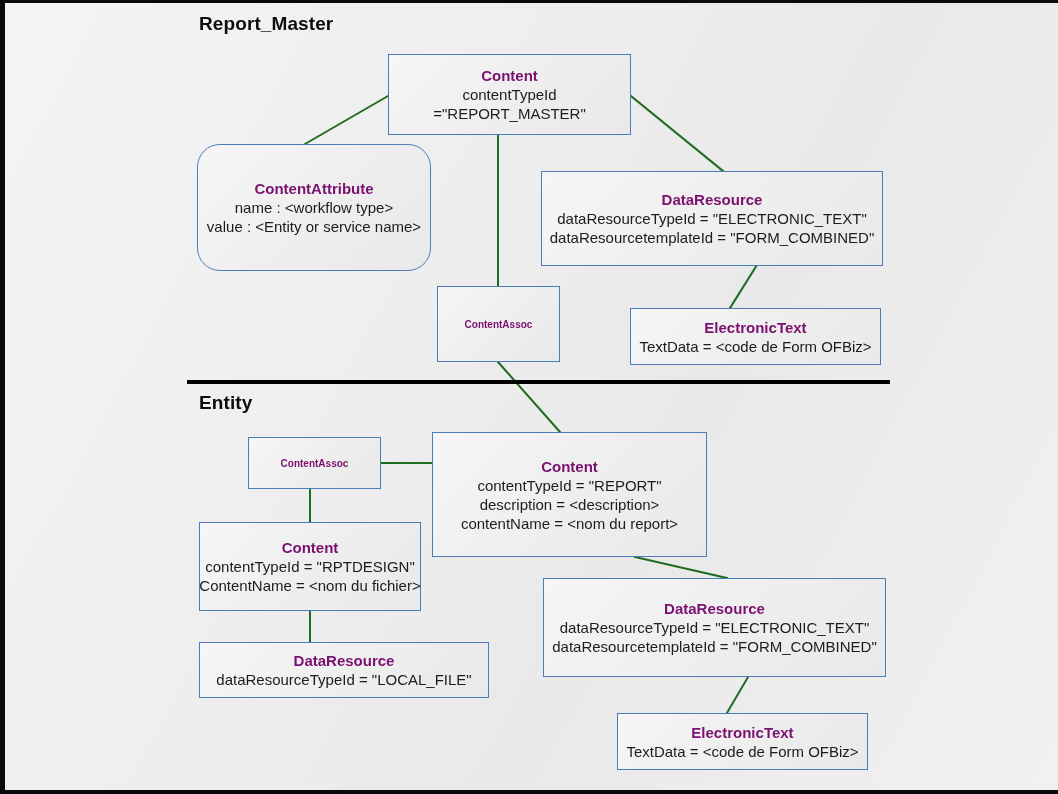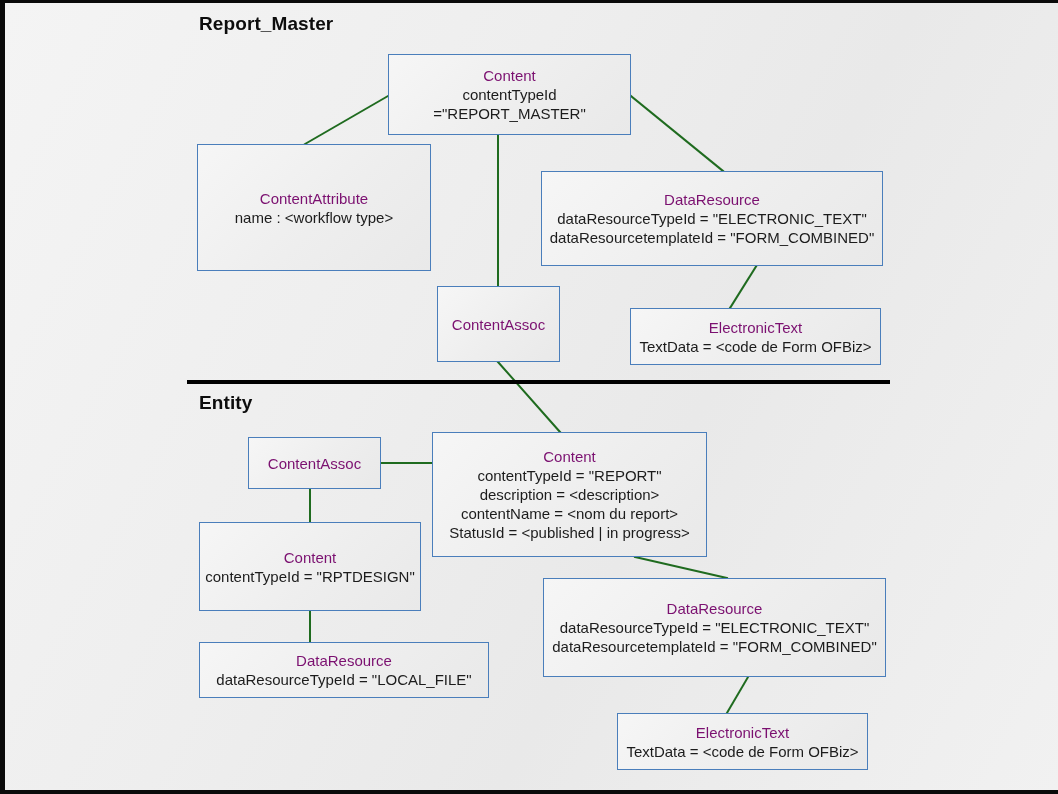--- a/index.html
+++ b/index.html
@@ -73,33 +73,33 @@
     background: linear-gradient(135deg, #f6f6f6 0%, #eeeeee 55%, #e9e9e9 100%);
     display: flex;
     flex-direction: column;
     align-items: center;
     justify-content: center;
     text-align: center;
     padding: 2px 6px;
   }
   .node .n-title {
     color: #7b1070;
-    font-weight: normal;
+    font-weight: bold;
     font-size: 15px;
     line-height: 19px;
     white-space: nowrap;
   }
   .node .n-line {
     color: #1c1c1c;
     font-size: 15px;
     line-height: 19px;
     white-space: nowrap;
     text-align: right;
   }
-  .node.compact .n-title { font-size: 15px; }
+  .node.compact .n-title { font-size: 10px; }
 </style>
 </head>
 <body>
 
 <div id="canvas">
 
   <div class="sheen"></div>
   <div class="edge-strip-top"></div>
   <div class="edge-strip-left"></div>
   <div class="edge-strip-bottom"></div>
@@ -133,23 +133,24 @@
 
   <div class="section-title" style="left:199px; top:13px;">Report_Master</div>
   <div class="section-title" style="left:199px; top:392px;">Entity</div>
 
   <div class="node" style="left:388px; top:54px; width:243px; height:81px;">
     <div class="n-title">Content</div>
     <div class="n-line">contentTypeId</div>
     <div class="n-line">="REPORT_MASTER"</div>
   </div>
 
-  <div class="node" style="left:197px; top:144px; width:234px; height:127px;">
+  <div class="node" style="left:197px; top:144px; width:234px; height:127px;border-radius:23px;">
     <div class="n-title">ContentAttribute</div>
     <div class="n-line">name : &lt;workflow type&gt;</div>
+    <div class="n-line">value : &lt;Entity or service name&gt;</div>
   </div>
 
   <div class="node" style="left:541px; top:171px; width:342px; height:95px;">
     <div class="n-title">DataResource</div>
     <div class="n-line">dataResourceTypeId = "ELECTRONIC_TEXT"</div>
     <div class="n-line">dataResourcetemplateId = "FORM_COMBINED"</div>
   </div>
 
   <div class="node compact" style="left:437px; top:286px; width:123px; height:76px;">
     <div class="n-title">ContentAssoc</div>
@@ -162,26 +163,26 @@
 
   <div class="node compact" style="left:248px; top:437px; width:133px; height:52px;">
     <div class="n-title">ContentAssoc</div>
   </div>
 
   <div class="node" style="left:432px; top:432px; width:275px; height:125px;">
     <div class="n-title">Content</div>
     <div class="n-line">contentTypeId = "REPORT"</div>
     <div class="n-line">description = &lt;description&gt;</div>
     <div class="n-line">contentName = &lt;nom du report&gt;</div>
-    <div class="n-line">StatusId = &lt;published | in progress&gt;</div>
   </div>
 
   <div class="node" style="left:199px; top:522px; width:222px; height:89px;">
     <div class="n-title">Content</div>
     <div class="n-line">contentTypeId = "RPTDESIGN"</div>
+    <div class="n-line">ContentName = &lt;nom du fichier&gt;</div>
   </div>
 
   <div class="node" style="left:199px; top:642px; width:290px; height:56px;">
     <div class="n-title">DataResource</div>
     <div class="n-line">dataResourceTypeId = "LOCAL_FILE"</div>
   </div>
 
   <div class="node" style="left:543px; top:578px; width:343px; height:99px;">
     <div class="n-title">DataResource</div>
     <div class="n-line">dataResourceTypeId = "ELECTRONIC_TEXT"</div>

